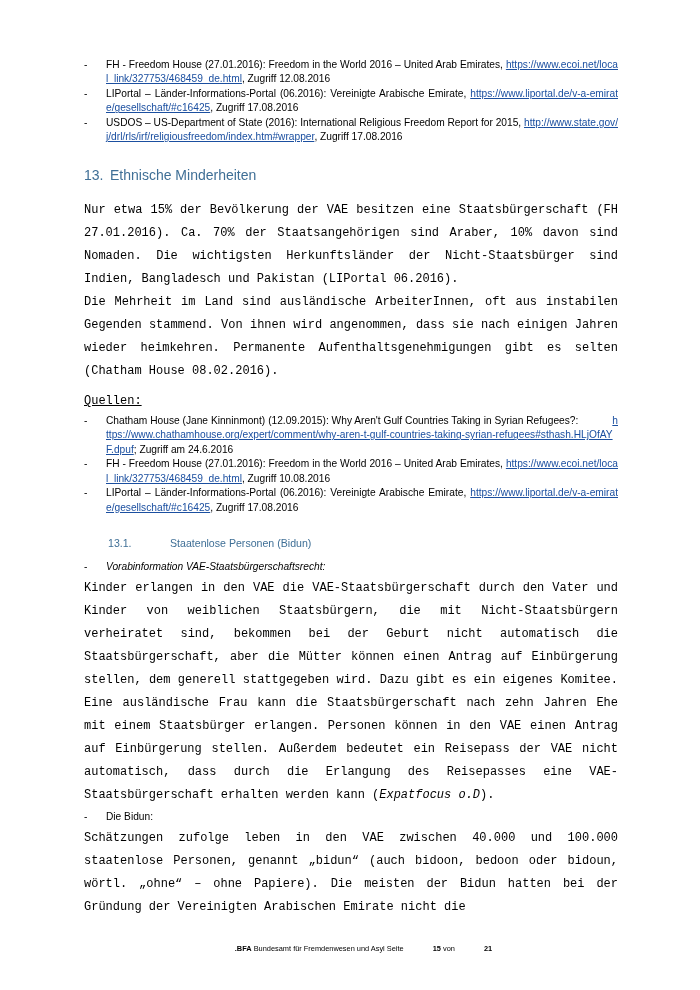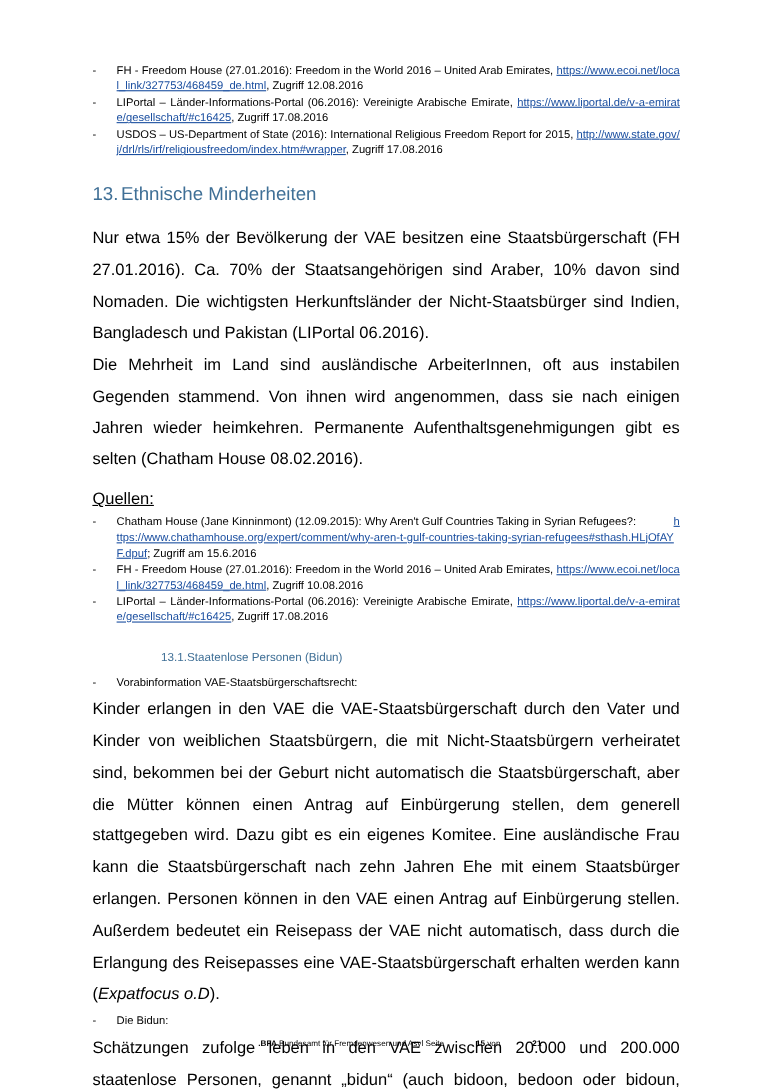--- a/index.html
+++ b/index.html
@@ -18,22 +18,22 @@
     overflow: hidden;
     box-sizing: border-box;
   }
   .content {
     position: absolute;
     left: 84px;
     top: 58px;
     width: 534px;
   }
   .para {
-    font-family: Liberation Sans, sans-serif;
-    font-size: 15px;
+    font-family: Liberation Mono, monospace;
+    font-size: 12px;
     line-height: 1.92;
     color: #000000;
     text-align: justify;
     margin: 0 0 0 0;
   }
   .bullets {
     font-family: "Liberation Sans", sans-serif;
     font-size: 10.2px;
     line-height: 1.42;
     color: #000000;
@@ -52,38 +52,37 @@
     flex: 1 1 auto;
     text-align: justify;
   }
   a.link {
     color: #1b4fa0;
     text-decoration: underline;
     word-break: break-all;
   }
   .h2 {
     font-family: "Liberation Sans", sans-serif;
-    font-size: 17px;
+    font-size: 14px;
     color: #3f6f96;
     font-weight: normal;
     margin: 0;
     display: flex;
   }
   .h2 .num {
     flex: 0 0 26px;
   }
   .h3 {
     font-family: "Liberation Sans", sans-serif;
     font-size: 10.6px;
     color: #3f6f96;
     font-weight: normal;
     margin: 0;
     display: flex;
     padding-left: 24px;
-    text-align: right;
   }
   .h3 .num {
     flex: 0 0 62px;
   }
   .underline {
     text-decoration: underline;
   }
   .spacer-22 { height: 22px; }
   .spacer-16 { height: 16px; }
   .spacer-10 { height: 10px; }
@@ -145,21 +144,21 @@
     <div class="spacer-10"></div>
 
     <div class="para underline" style="line-height:1.4;">Quellen:</div>
 
     <div class="spacer-4"></div>
 
     <div class="bullets">
 
       <div class="bullet">
         <span class="dash">-</span>
-        <span class="btext"><span>Chatham House (Jane Kinninmont) (12.09.2015): Why Aren't Gulf Countries Taking in Syrian Refugees?:</span><span class="wide-space"></span><a class="link" href="#">https://www.chathamhouse.org/expert/comment/why-aren-t-gulf-countries-taking-syrian-refugees#sthash.HLjOfAYF.dpuf</a><span>; Zugriff am 15.6.2016</span></span>
+        <span class="btext"><span>Chatham House (Jane Kinninmont) (12.09.2015): Why Aren't Gulf Countries Taking in Syrian Refugees?:</span><span class="wide-space"></span><a class="link" href="#">https://www.chathamhouse.org/expert/comment/why-aren-t-gulf-countries-taking-syrian-refugees#sthash.HLjOfAYF.dpuf</a><span>; Zugriff am 24.6.2016</span></span>
       </div>
 
       <div class="bullet">
         <span class="dash">-</span>
         <span class="btext"><span>FH - Freedom House (27.01.2016): Freedom in the World 2016 – United Arab Emirates, </span><a class="link" href="#">https://www.ecoi.net/local_link/327753/468459_de.html</a><span>, Zugriff 10.08.2016</span></span>
       </div>
 
       <div class="bullet">
         <span class="dash">-</span>
         <span class="btext"><span>LIPortal – Länder-Informations-Portal (06.2016): Vereinigte Arabische Emirate, </span><a class="link" href="#">https://www.liportal.de/v-a-emirate/gesellschaft/#c16425</a><span>, Zugriff 17.08.2016</span></span>
@@ -172,31 +171,31 @@
     <h3 class="h3">
       <span class="num">13.1.</span>
       <span>Staatenlose Personen (Bidun)</span>
     </h3>
 
     <div class="spacer-8"></div>
 
 
     <div class="bullet" style="font-family:'Liberation Sans',sans-serif;font-size:10.2px;line-height:1.92;">
       <span class="dash">-</span>
-      <span class="btext" style="text-align:left;">Vorabinformation VAE-Staatsbürgerschaftsrecht:</span>
+      <span class="btext" style="text-align:left;font-style:italic;">Vorabinformation VAE-Staatsbürgerschaftsrecht:</span>
     </div>
 
     <p class="para"><span>Kinder erlangen in den VAE die VAE-Staatsbürgerschaft durch den Vater und Kinder von weiblichen Staatsbürgern, die mit Nicht-Staatsbürgern verheiratet sind, bekommen bei der Geburt nicht automatisch die Staatsbürgerschaft, aber die Mütter können einen Antrag auf Einbürgerung stellen, dem generell stattgegeben wird. Dazu gibt es ein eigenes Komitee. Eine ausländische Frau kann die Staatsbürgerschaft nach zehn Jahren Ehe mit einem Staatsbürger erlangen. Personen können in den VAE einen Antrag auf Einbürgerung stellen. Außerdem bedeutet ein Reisepass der VAE nicht automatisch, dass durch die Erlangung des Reisepasses eine VAE-Staatsbürgerschaft erhalten werden kann (</span><span class="italic">Expatfocus o.D</span><span>).</span></p>
 
     <div class="bullet" style="font-family:'Liberation Sans',sans-serif;font-size:10.2px;line-height:1.92;">
       <span class="dash">-</span>
       <span class="btext" style="text-align:left;">Die Bidun:</span>
     </div>
 
-    <p class="para">Schätzungen zufolge leben in den VAE zwischen 20.000 und 200.000 staatenlose Personen, genannt „bidun“ (auch bidoon, bedoon oder bidoun, wörtl. „ohne“ – ohne Papiere). Die meisten der Bidun hatten bei der Gründung der Vereinigten Arabischen Emirate nicht die</p>
+    <p class="para">Schätzungen zufolge leben in den VAE zwischen 40.000 und 100.000 staatenlose Personen, genannt „bidun“ (auch bidoon, bedoon oder bidoun, wörtl. „ohne“ – ohne Papiere). Die meisten der Bidun hatten bei der Gründung der Vereinigten Arabischen Emirate nicht die</p>
 
   </div>
 
   <div class="footer">
     <span class="b">.BFA</span><span> Bundesamt für Fremdenwesen und Asyl</span><span> Seite </span><span class="b">15</span><span> von </span><span class="b">21</span>
   </div>
 
 </div>
 
 </body></html>

